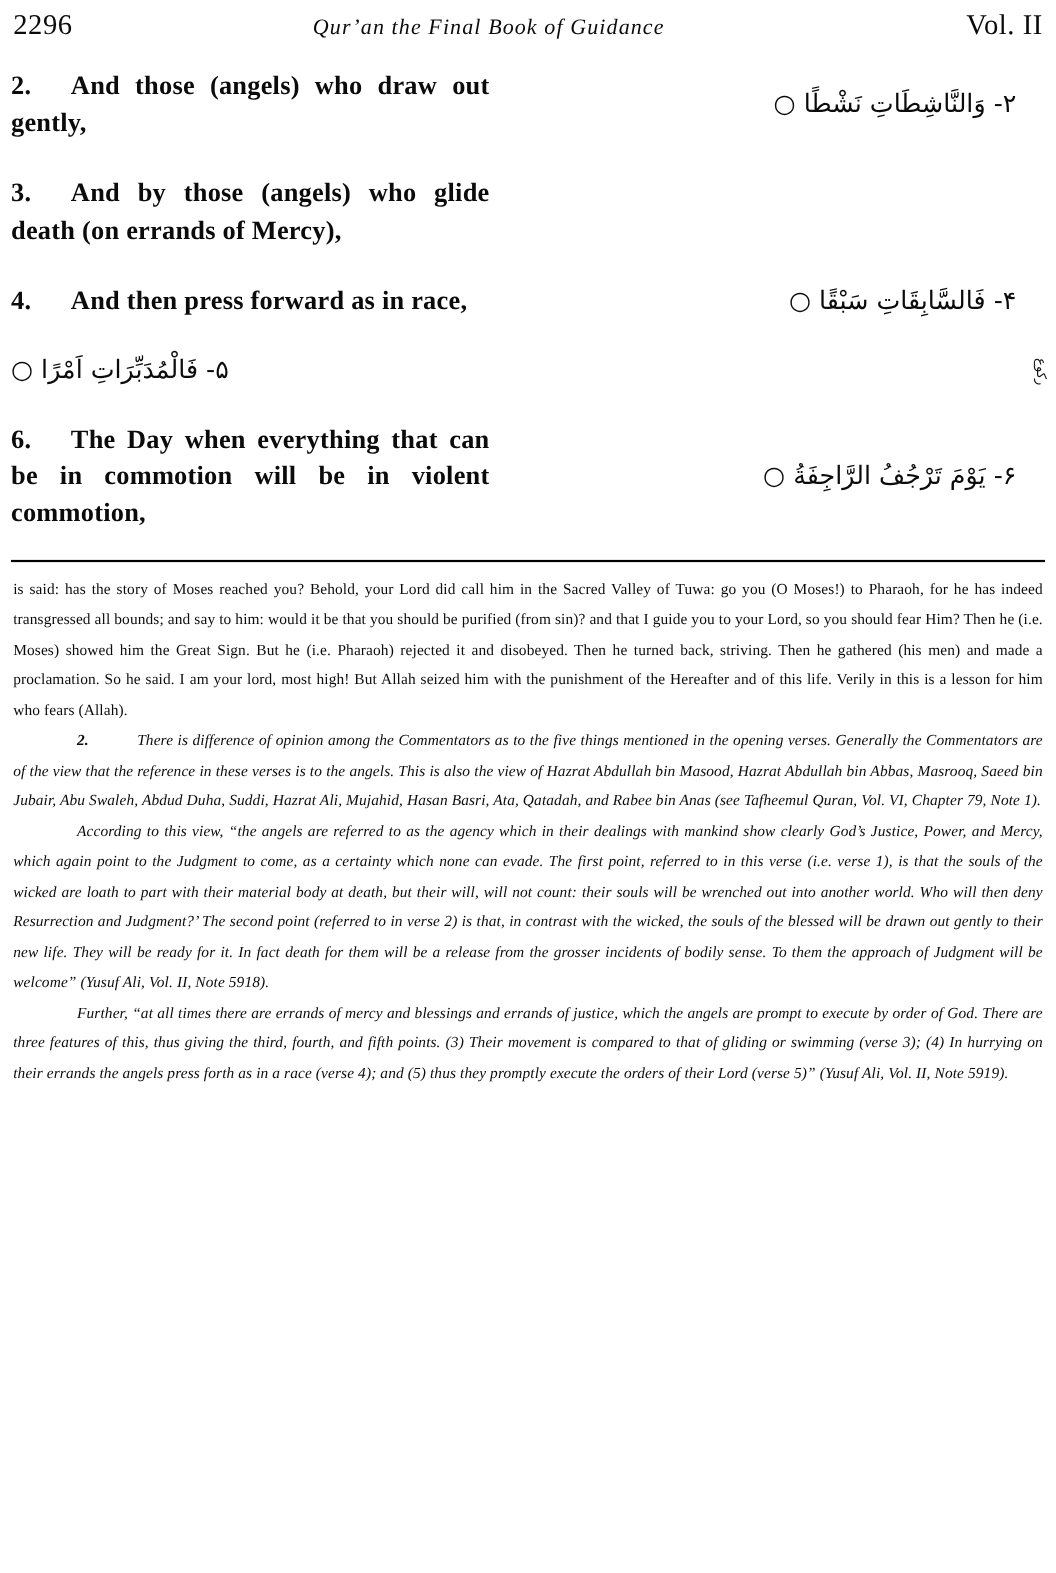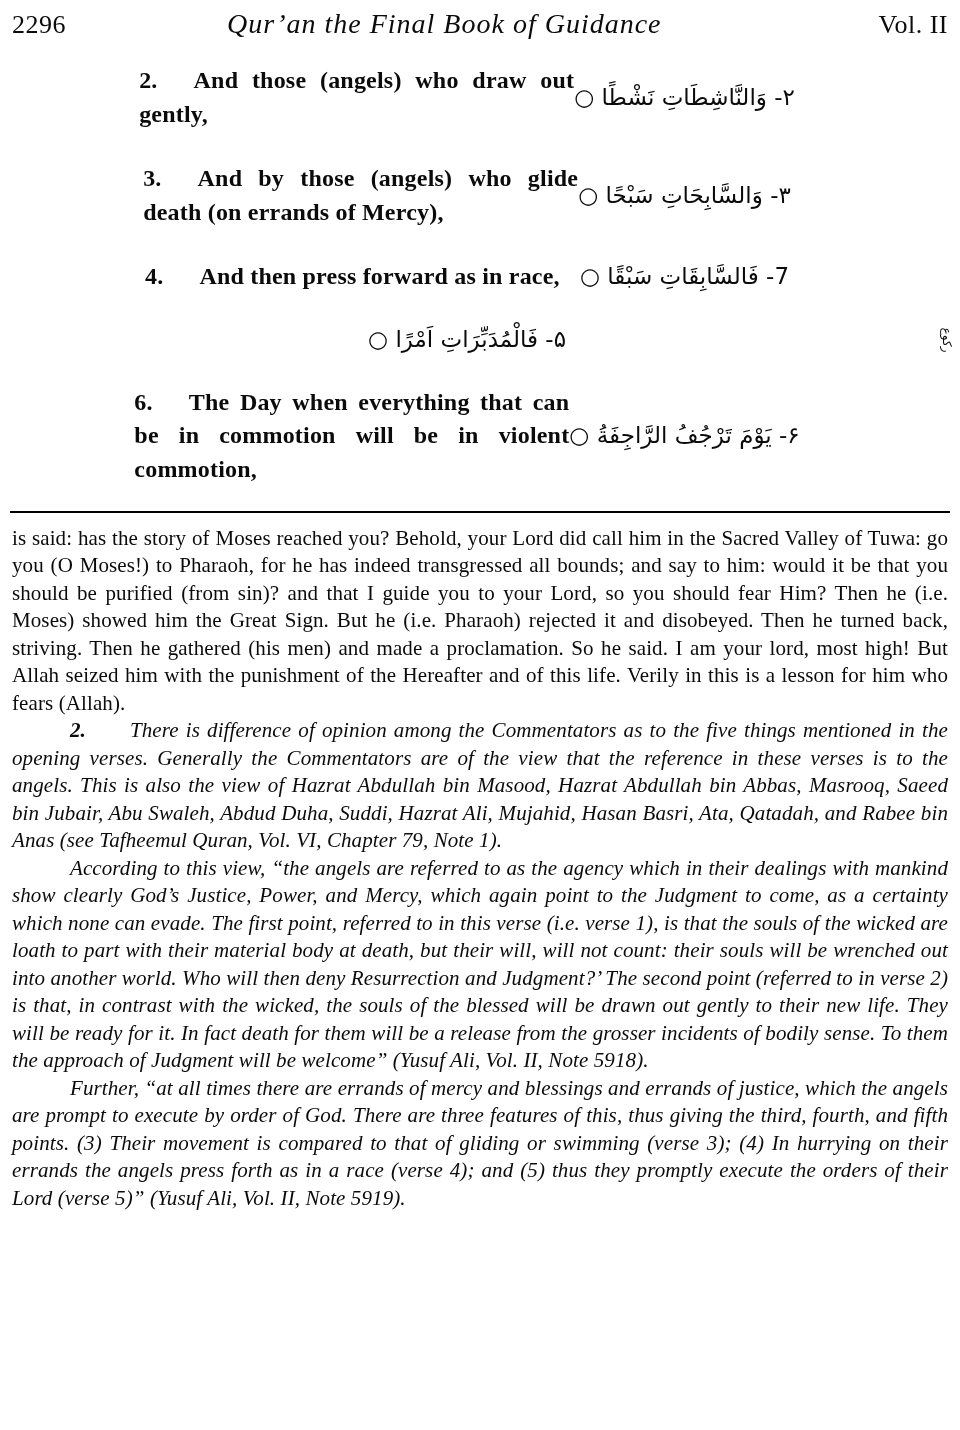--- a/index.html
+++ b/index.html
@@ -16,28 +16,28 @@
     position: relative;
   }
 
   
   .page-header {
     display: flex; justify-content: space-between; align-items: baseline;
     padding: 2px 2px 0 2px;
   }
   .page-num, .volume { font-size: 26px; letter-spacing: 0.5px; }
   .book-title {
-    font-style: italic; font-size: 28px; letter-spacing: 1px;
+    font-style: italic; font-size: 20px; letter-spacing: 1px;
     transform: translateX(-28px);
   }
 
   
   .verses { margin-top: 24px; display: flex; flex-direction: column; gap: 31px; }
   .verse-row {
-    display: flex; justify-content: center; align-items: center;
+    display: flex; justify-content: space-between; align-items: center;
     position: relative;
     padding-right: 26px;
   }
   .verse-en {
     width: 435px;
     font-weight: bold;
     font-size: 24px;
     line-height: 1.4;
     text-align: justify;
     letter-spacing: 0.2px;
@@ -65,21 +65,21 @@
   
   .rule {
     border: none;
     border-top: 2px solid #000;
     margin: 24px 0 12px 0;
   }
 
   
   .commentary { padding: 0 2px; }
   .para {
-    font-size: 21px;
+    font-size: 14px;
     line-height: 27.5px;
     text-align: justify;
     letter-spacing: 0.1px;
   }
   .para.indent { text-indent: 58px; font-style: italic; }
   .para-lead { font-weight: bold; margin-right: 44px; }
 </style>
 </head>
 <body>
 
@@ -93,26 +93,25 @@
 
   <section class="verses">
 
     <div class="verse-row">
       <p class="verse-en"><span class="v-num">2.</span><span>And those (angels) who draw out gently,</span></p>
       <div class="verse-ar" dir="rtl">۲- وَالنَّاشِطَاتِ نَشْطًا ○</div>
     </div>
 
     <div class="verse-row">
       <p class="verse-en"><span class="v-num">3.</span><span>And by those (angels) who glide death (on errands of Mercy),</span></p>
-      <div class="verse-ar" dir="rtl">۳- وَالسَّابِحَاتِ سَبْحًا ○</div>
     </div>
 
     <div class="verse-row">
       <p class="verse-en"><span class="v-num">4.</span><span>And then press forward as in race,</span></p>
-      <div class="verse-ar" dir="rtl">7- فَالسَّابِقَاتِ سَبْقًا ○</div>
+      <div class="verse-ar" dir="rtl">۴- فَالسَّابِقَاتِ سَبْقًا ○</div>
     </div>
 
     <div class="verse-row">
       <div class="verse-ar" dir="rtl">۵- فَالْمُدَبِّرَاتِ اَمْرًا ○</div>
       <span class="margin-marker">ركوع</span>
     </div>
 
     <div class="verse-row">
       <p class="verse-en"><span class="v-num">6.</span><span>The Day when everything that can be in commotion will be in violent commotion,</span></p>
       <div class="verse-ar" dir="rtl">۶- يَوْمَ تَرْجُفُ الرَّاجِفَةُ ○</div>

